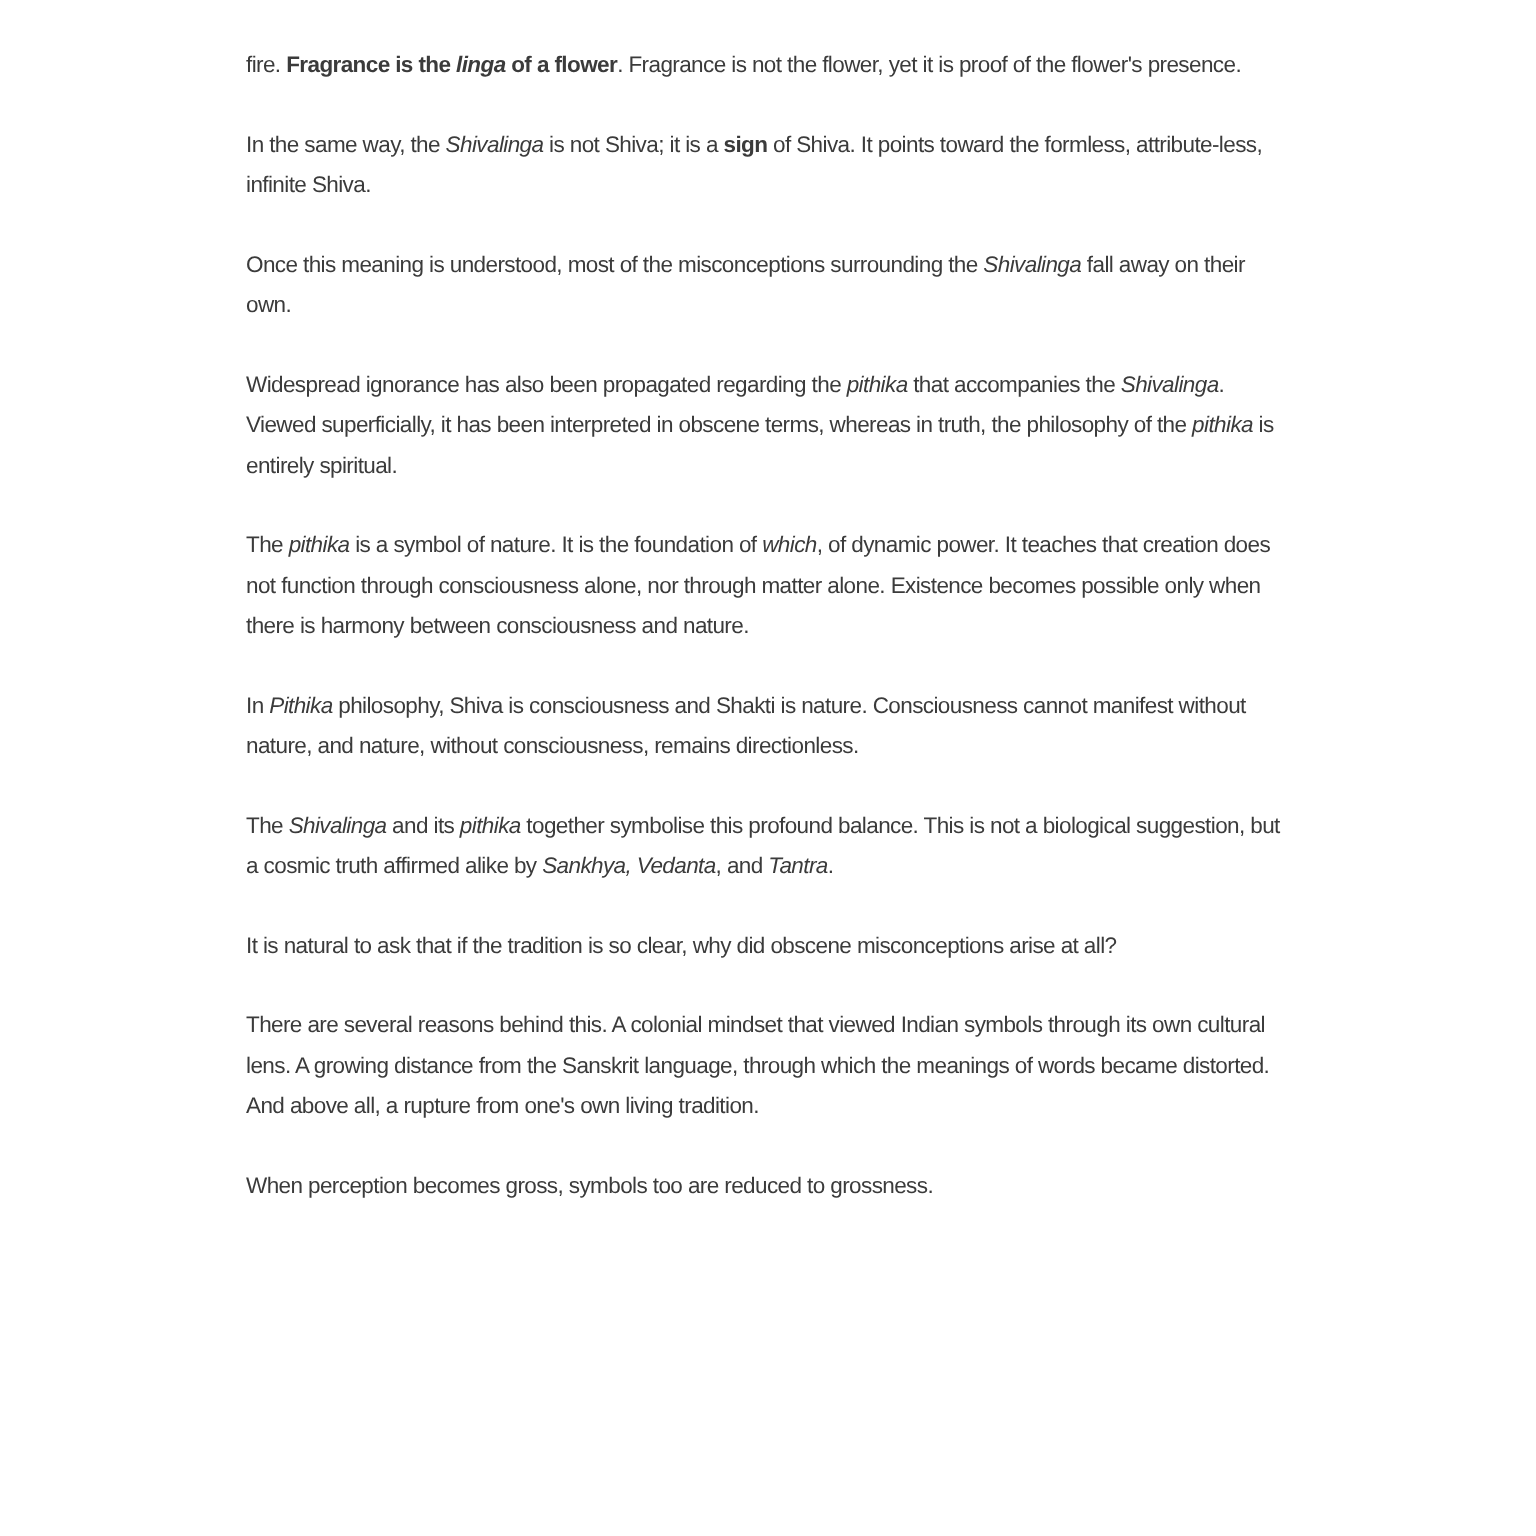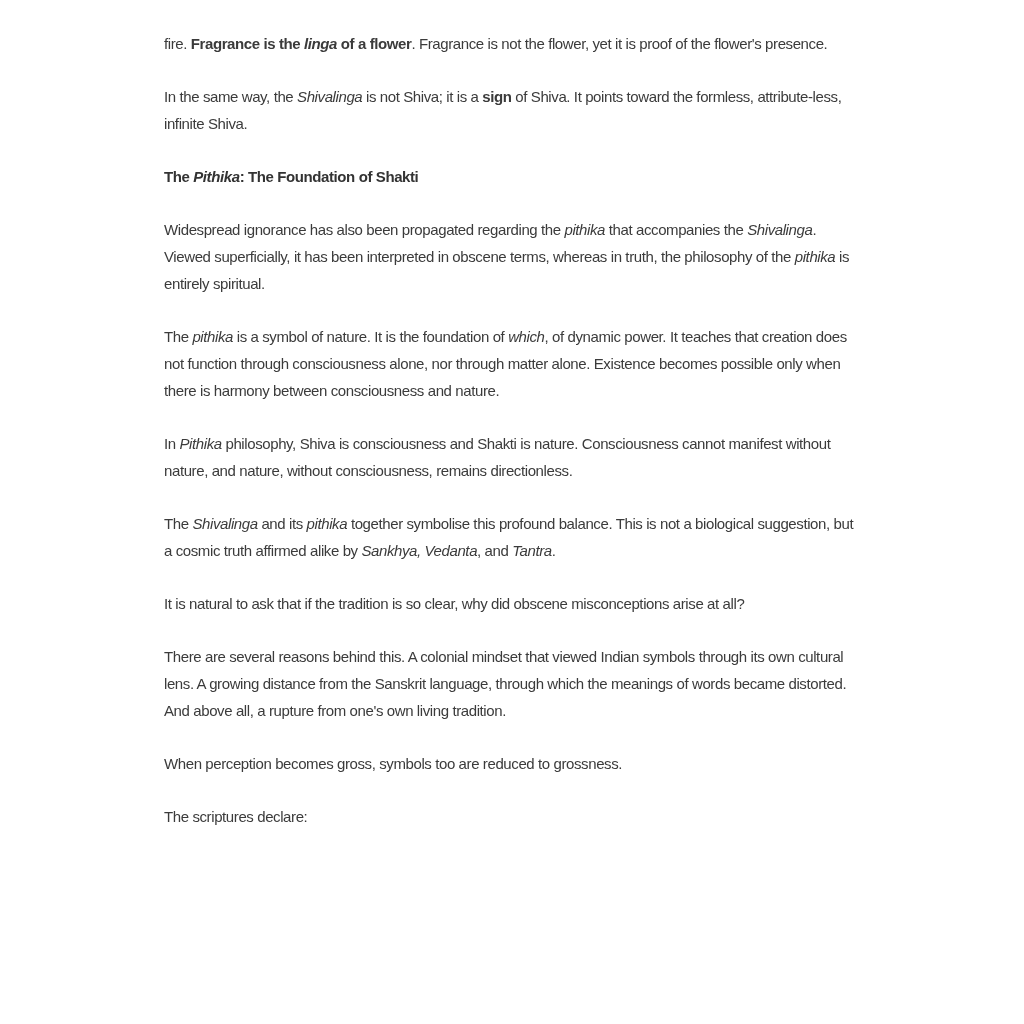--- a/index.html
+++ b/index.html
@@ -38,23 +38,22 @@
   .b { font-weight: 700; }
   .i { font-style: italic; }
 </style>
 </head>
 <body>
 
 <div class="page">
   <article class="article" id="article">
       <p><span>fire. </span><span class="b">Fragrance is the </span><span class="b i">linga</span><span class="b"> of a flower</span><span>. Fragrance is not the flower, yet it is proof of the flower's presence.</span></p>
       <p><span>In the same way, the </span><span class="i">Shivalinga</span><span> is not Shiva; it is a </span><span class="b">sign</span><span> of Shiva. It points toward the formless, attribute-less, infinite Shiva.</span></p>
-      <h3><span>The </span><span class="i">Pithika</span><span>: The Foundation of Shakti</span></h3>
+      <p><span>Once this meaning is understood, most of the misconceptions surrounding the </span><span class="i">Shivalinga</span><span> fall away on their own.</span></p>
       <p><span>Widespread ignorance has also been propagated regarding the </span><span class="i">pithika</span><span> that accompanies the </span><span class="i">Shivalinga</span><span>. Viewed superficially, it has been interpreted in obscene terms, whereas in truth, the philosophy of the </span><span class="i">pithika</span><span> is entirely spiritual.</span></p>
       <p><span>The </span><span class="i">pithika</span><span> is a symbol of nature. It is the foundation of </span><span class="i">which</span><span>, of dynamic power. It teaches that creation does not function through consciousness alone, nor through matter alone. Existence becomes possible only when there is harmony between consciousness and nature.</span></p>
       <p><span>In </span><span class="i">Pithika</span><span> philosophy, Shiva is consciousness and Shakti is nature. Consciousness cannot manifest without nature, and nature, without consciousness, remains directionless.</span></p>
       <p><span>The </span><span class="i">Shivalinga</span><span> and its </span><span class="i">pithika</span><span> together symbolise this profound balance. This is not a biological suggestion, but a cosmic truth affirmed alike by </span><span class="i">Sankhya, Vedanta</span><span>, and </span><span class="i">Tantra</span><span>.</span></p>
       <p><span>It is natural to ask that if the tradition is so clear, why did obscene misconceptions arise at all?</span></p>
       <p><span>There are several reasons behind this. A colonial mindset that viewed Indian symbols through its own cultural lens. A growing distance from the Sanskrit language, through which the meanings of words became distorted. And above all, a rupture from one's own living tradition.</span></p>
       <p><span>When perception becomes gross, symbols too are reduced to grossness.</span></p>
-      <p><span>The scriptures declare:</span></p>
     </article>
 </div>
 
 </body></html>

